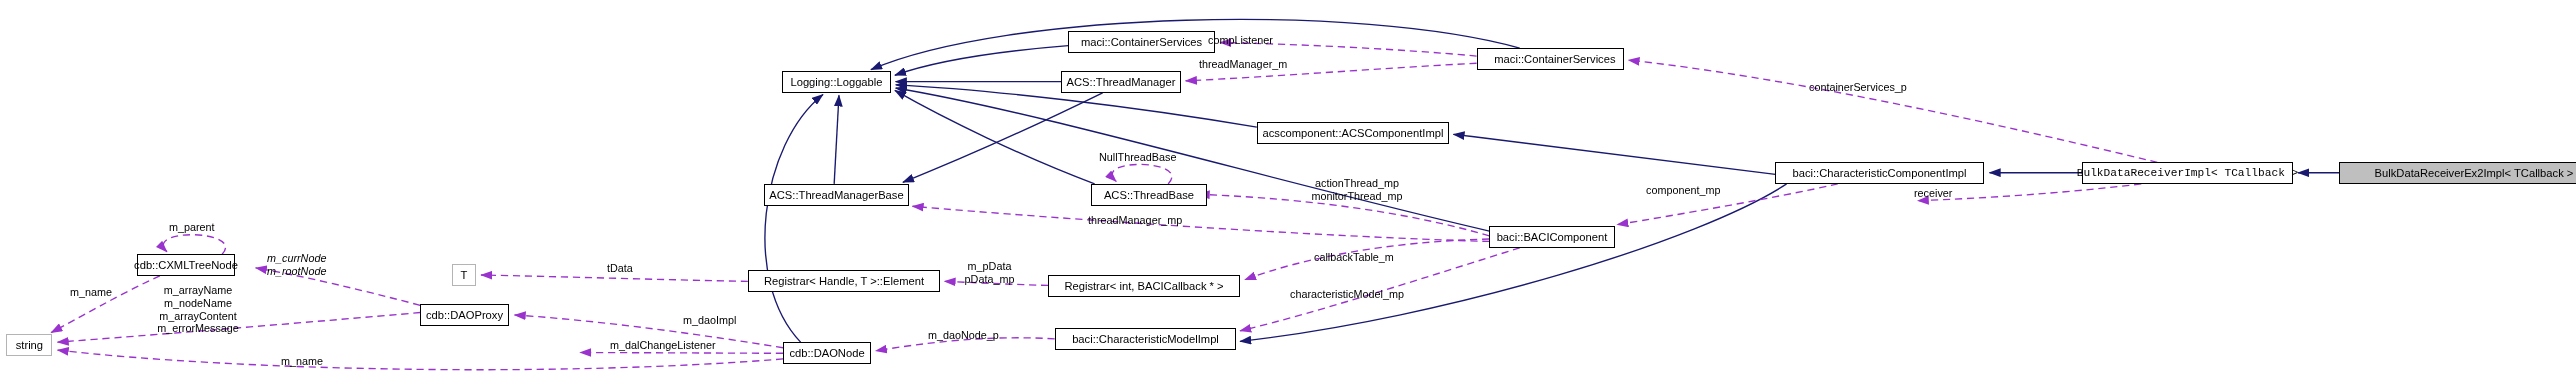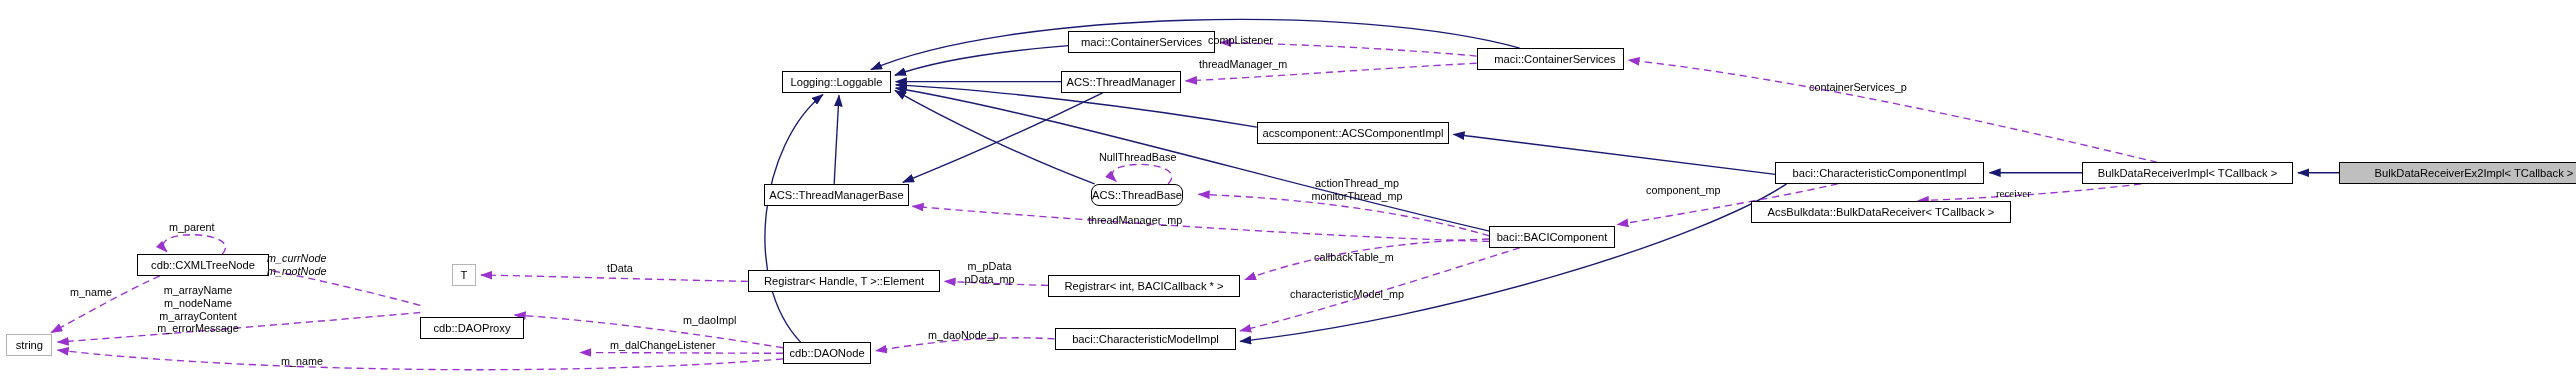--- a/index.html
+++ b/index.html
@@ -78,51 +78,48 @@
     </div>
   <div class="node" style="left:1061px;top:71px;width:120px;">
       <span>ACS::ThreadManager</span>
     </div>
   <div class="node" style="left:1257px;top:122px;width:192px;">
       <span>acscomponent::ACSComponentImpl</span>
     </div>
   <div class="node" style="left:1775px;top:162px;width:209px;">
       <span>baci::CharacteristicComponentImpl</span>
     </div>
-  <div class="node" style="left:2082px;top:162px;width:211px;">
+  <div class="node" style="left:2082px;top:162px;width:211px;font-family:Liberation Mono, monospace;">
       <span>BulkDataReceiverImpl&lt; TCallback &gt;</span>
     </div>
   <div class="node selected" style="left:2339px;top:162px;width:270px;">
       <span>BulkDataReceiverEx2Impl&lt; TCallback &gt;</span>
     </div>
-  <div class="node" style="left:1751px;top:201px;width:260px;">
-      <span>AcsBulkdata::BulkDataReceiver&lt; TCallback &gt;</span>
-    </div>
   <div class="node" style="left:764px;top:184px;width:145px;">
       <span>ACS::ThreadManagerBase</span>
     </div>
-  <div class="node" style="left:1091px;top:184px;width:92px;border-radius:8px;">
+  <div class="node" style="left:1091px;top:184px;width:116px;">
       <span>ACS::ThreadBase</span>
     </div>
   <div class="node" style="left:1489px;top:226px;width:126px;">
       <span>baci::BACIComponent</span>
     </div>
-  <div class="node" style="left:137px;top:254px;width:132px;justify-content:center;">
+  <div class="node" style="left:137px;top:254px;width:98px;justify-content:center;">
       <span>cdb::CXMLTreeNode</span>
     </div>
   <div class="node gray-border" style="left:452px;top:264px;width:24px;">
       <span>T</span>
     </div>
   <div class="node" style="left:748px;top:270px;width:192px;">
       <span>Registrar&lt; Handle, T &gt;::Element</span>
     </div>
   <div class="node" style="left:1048px;top:275px;width:192px;">
       <span>Registrar&lt; int, BACICallback * &gt;</span>
     </div>
-  <div class="node" style="left:420px;top:304px;width:104px;margin-top:13px;">
+  <div class="node" style="left:420px;top:304px;width:89px;">
       <span>cdb::DAOProxy</span>
     </div>
   <div class="node gray-border" style="left:6.4px;top:334px;width:46px;">
       <span>string</span>
     </div>
   <div class="node" style="left:783px;top:342px;width:88px;">
       <span>cdb::DAONode</span>
     </div>
   <div class="node" style="left:1055px;top:328px;width:181px;">
       <span>baci::CharacteristicModelImpl</span>
@@ -131,21 +128,21 @@
   <div class="elabel" style="left:1208px;top:34px;">compListener</div>
   <div class="elabel" style="left:1199px;top:58px;">threadManager_m</div>
   <div class="elabel" style="left:1809px;top:81px;">containerServices_p</div>
   <div class="elabel" style="left:1099px;top:151px;">NullThreadBase</div>
   <div class="elabel multi" style="left:1301px;top:177px;width:112px;">
     <div>actionThread_mp</div>
     <div>monitorThread_mp</div>
   </div>
   <div class="elabel" style="left:1088px;top:214px;">threadManager_mp</div>
   <div class="elabel" style="left:1646px;top:184px;">component_mp</div>
-  <div class="elabel" style="left:1996px;top:187px;font-family:Liberation Serif, serif;">receiver</div>
+  <div class="elabel" style="left:1914px;top:187px;">receiver</div>
   <div class="elabel" style="left:169px;top:221px;">m_parent</div>
   <div class="elabel multi" style="left:267px;top:252px;width:80px;text-align:left;font-style:italic;">
     <div>m_currNode</div>
     <div>m_rootNode</div>
   </div>
   <div class="elabel" style="left:607px;top:262px;">tData</div>
   <div class="elabel multi" style="left:956px;top:253px;width:67px;margin-top:7px;">
     <div>m_pData</div>
     <div>pData_mp</div>
   </div>

